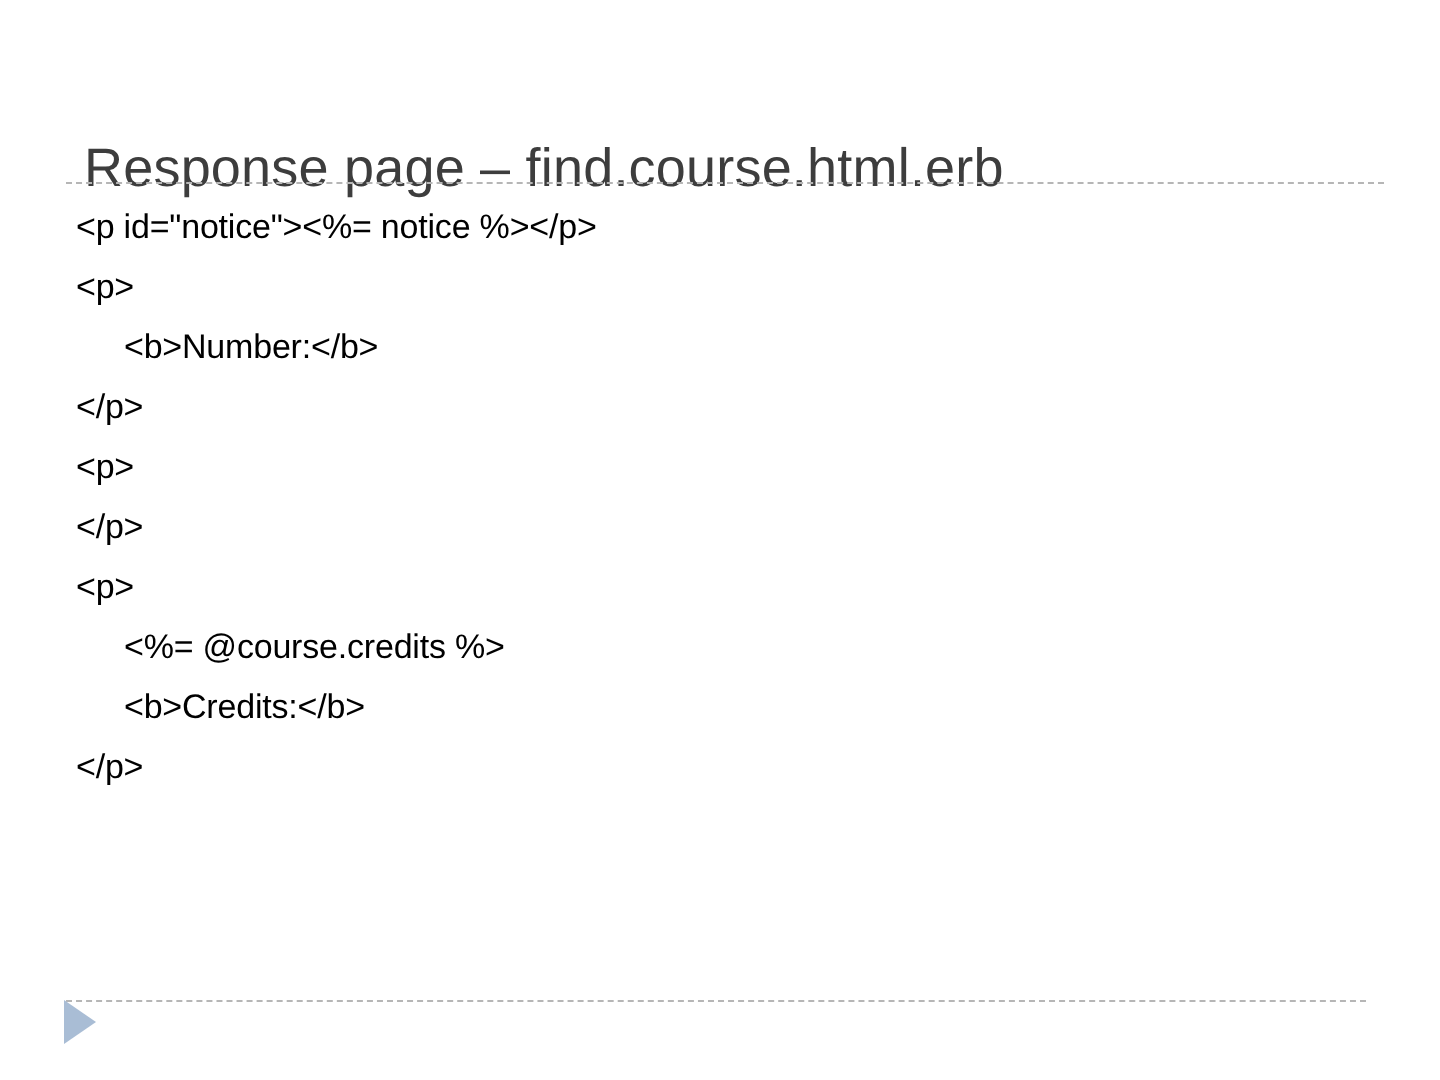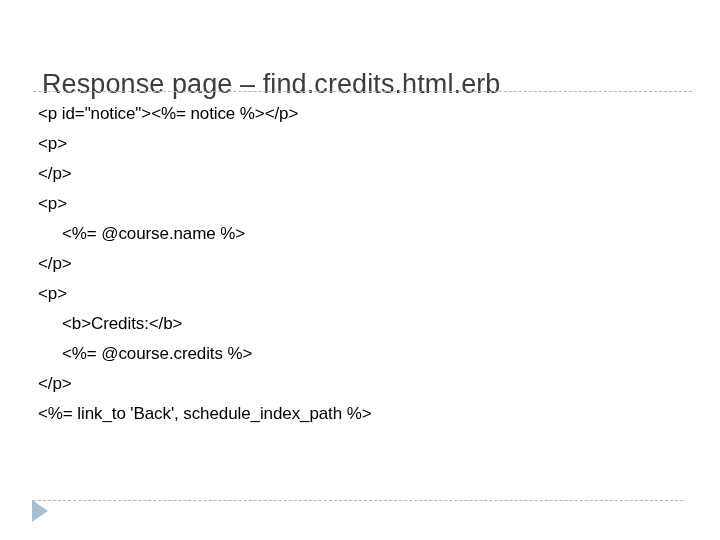--- a/index.html
+++ b/index.html
@@ -80,35 +80,34 @@
     border-left: 16px solid #a9bdd5;
     border-top: 11px solid transparent;
     border-bottom: 11px solid transparent;
   }
 </style>
 </head>
 <body>
 
 <div class="slide">
 
-  <h1 class="slide-title">Response page – find.credits.html.erb</h1>
+  <h1 class="slide-title">Response page – find.course.html.erb</h1>
 
   <div class="rule rule-top"></div>
 
   <div class="code-body">
       <div class="code-line">&lt;p id="notice"&gt;&lt;%= notice %&gt;&lt;/p&gt;</div>
       <div class="code-line">&lt;p&gt;</div>
+      <div class="code-line indent-1">&lt;b&gt;Number:&lt;/b&gt;</div>
       <div class="code-line">&lt;/p&gt;</div>
       <div class="code-line">&lt;p&gt;</div>
-      <div class="code-line indent-1">&lt;%= @course.name %&gt;</div>
       <div class="code-line">&lt;/p&gt;</div>
       <div class="code-line">&lt;p&gt;</div>
+      <div class="code-line indent-1">&lt;%= @course.credits %&gt;</div>
       <div class="code-line indent-1">&lt;b&gt;Credits:&lt;/b&gt;</div>
-      <div class="code-line indent-1">&lt;%= @course.credits %&gt;</div>
       <div class="code-line">&lt;/p&gt;</div>
-      <div class="code-line">&lt;%= link_to 'Back', schedule_index_path %&gt;</div>
     </div>
 
   <div class="rule rule-bottom"></div>
 
   <div class="triangle-marker"></div>
 
 </div>
 
 </body></html>

